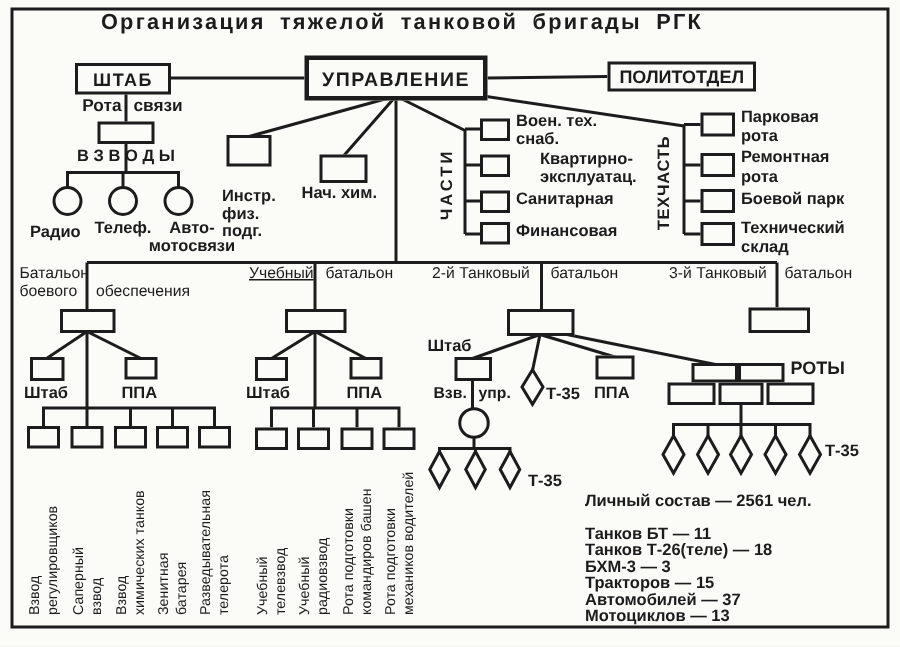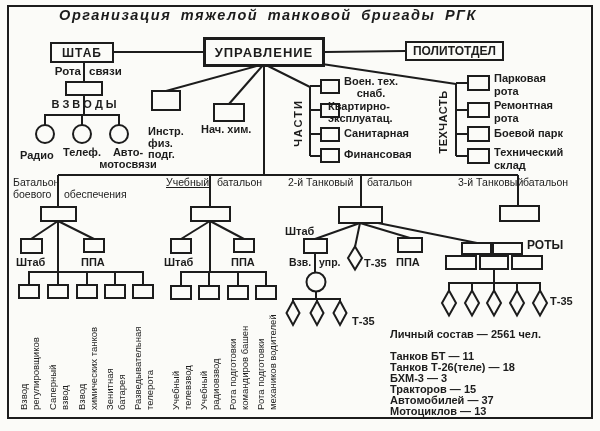--- a/index.html
+++ b/index.html
@@ -4,21 +4,21 @@
 <style>
   html,body{margin:0;padding:0;background:#f0efec;}
   .page{position:relative;width:600px;height:431px;background:#fbfbf8;overflow:hidden;
         font-family:"Liberation Sans",sans-serif;color:#1c1c1c;}
   .frame{position:absolute;left:7px;top:5px;width:582px;height:410px;border:2px solid #1c1c1c;}
   .box{position:absolute;border:2px solid #1c1c1c;background:#fbfbf8;box-sizing:border-box;}
   .thick{border-width:3px;}
   .flexc{display:flex;align-items:center;justify-content:center;}
   .lbl{position:absolute;font-weight:bold;white-space:pre-line;line-height:1.05;}
   .n{font-weight:normal;}
-  .title{left:0;top:8px;width:536px;text-align:center;font-size:14.5px;letter-spacing:1.5px;word-spacing:4px;font-style:italic;}
+  .title{left:0;top:8px;width:536px;text-align:center;font-size:14.5px;letter-spacing:1.5px;word-spacing:4px;}
   .rot{position:absolute;width:108px;height:24px;transform-origin:0 100%;transform:rotate(-90deg);
        font-size:9.5px;line-height:11.5px;white-space:pre;font-weight:normal;}
   .rotv{position:absolute;width:70px;height:16px;transform-origin:0 100%;transform:rotate(-90deg);
        font-weight:bold;text-align:center;white-space:pre;}
   svg{position:absolute;left:0;top:0;}
   .f10{font-size:10.5px;} .f11{font-size:11px;} .f115{font-size:11.5px;} .f12{font-size:12px;} .f13{font-size:13px;}
 </style>
 </head>
 <body>
 
@@ -118,23 +118,23 @@
 физ.
 подг.</div>
   <div class="box" style="left:213px;top:103px;width:32px;height:19px;"></div>
   <div class="lbl f11" style="left:201px;top:124px;">Нач. хим.</div>
 
   <div class="rotv f11" style="left:308px;top:142px;letter-spacing:2px;">ЧАСТИ</div>
   <div class="box" style="left:320px;top:79px;width:20px;height:15px;"></div>
   <div class="box" style="left:320px;top:103px;width:20px;height:15px;"></div>
   <div class="box" style="left:320px;top:127px;width:20px;height:15px;"></div>
   <div class="box" style="left:320px;top:148px;width:20px;height:15px;"></div>
-  <div class="lbl f11" style="left:344px;top:75px;line-height:12px;text-align:center;">Воен. тех.
+  <div class="lbl f11" style="left:344px;top:75px;line-height:12px;">Воен. тех.
 снаб.</div>
-  <div class="lbl f11" style="left:328px;top:100px;line-height:12px;">Квартирно-
+  <div class="lbl f11" style="left:360px;top:100px;line-height:12px;">Квартирно-
 эксплуатац.</div>
   <div class="lbl f11" style="left:344px;top:128px;">Санитарная</div>
   <div class="lbl f11" style="left:344px;top:149px;">Финансовая</div>
 
   <div class="rotv f11" style="left:453px;top:141px;letter-spacing:0.5px;">ТЕХЧАСТЬ</div>
   <div class="box" style="left:467px;top:75px;width:23px;height:16px;"></div>
   <div class="box" style="left:467px;top:102px;width:23px;height:16px;"></div>
   <div class="box" style="left:467px;top:126px;width:23px;height:16px;"></div>
   <div class="box" style="left:467px;top:148px;width:23px;height:16px;"></div>
   <div class="lbl f11" style="left:494px;top:72px;line-height:12.5px;">Парковая
@@ -145,21 +145,21 @@
   <div class="lbl f11" style="left:494px;top:146px;line-height:12.5px;">Технический
 склад</div>
 
   <div class="lbl n f10" style="left:13px;top:177px;">Батальон</div>
   <div class="lbl n f10" style="left:13px;top:189px;">боевого</div>
   <div class="lbl n f10" style="left:64px;top:189px;">обеспечения</div>
   <div class="lbl n f10" style="left:166px;top:177px;text-decoration:underline;">Учебный</div>
   <div class="lbl n f10" style="left:217px;top:177px;">батальон</div>
   <div class="lbl n f10" style="left:288px;top:177px;">2-й Танковый</div>
   <div class="lbl n f10" style="left:367px;top:177px;">батальон</div>
-  <div class="lbl n f10" style="left:458px;top:177px;">3-й Танковый</div>
+  <div class="lbl n f10" style="left:446px;top:177px;">3-й Танковый</div>
   <div class="lbl n f10" style="left:523px;top:177px;">батальон</div>
 
   <div class="box" style="left:40px;top:206px;width:37px;height:16px;"></div>
   <div class="box" style="left:190px;top:206px;width:41px;height:16px;"></div>
   <div class="box" style="left:338px;top:206px;width:45px;height:18px;"></div>
   <div class="box" style="left:499px;top:205px;width:41px;height:17px;"></div>
 
   <div class="box" style="left:20px;top:238px;width:23px;height:16px;"></div>
   <div class="box" style="left:83px;top:238px;width:22px;height:15px;"></div>
   <div class="lbl f11" style="left:16px;top:257px;">Штаб</div>

